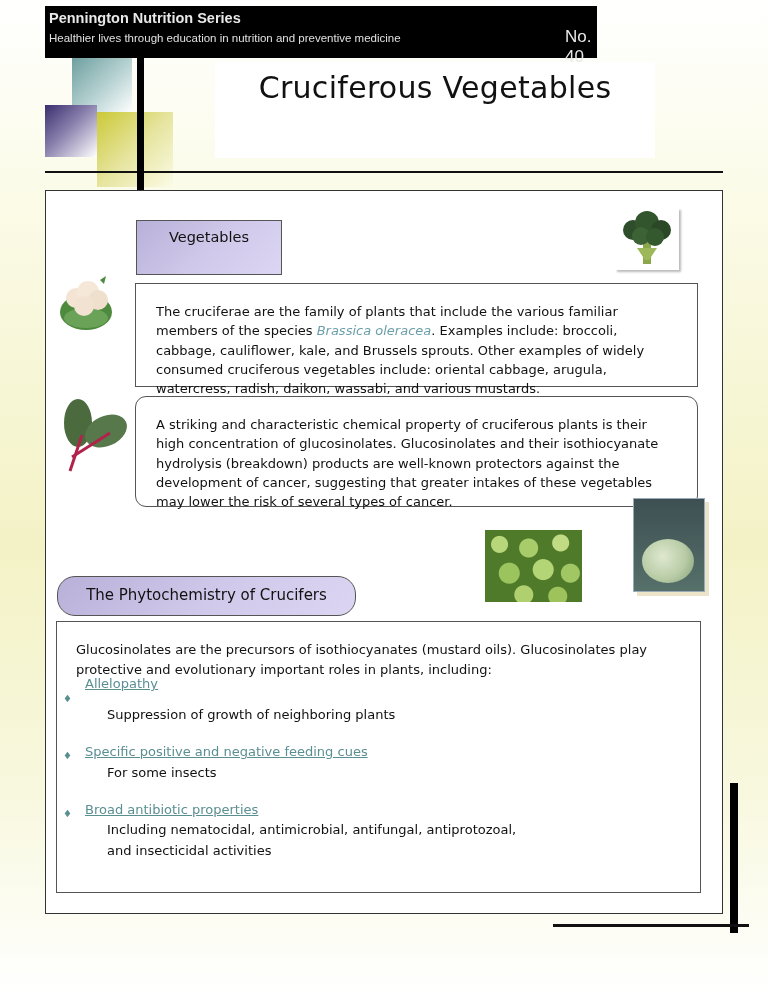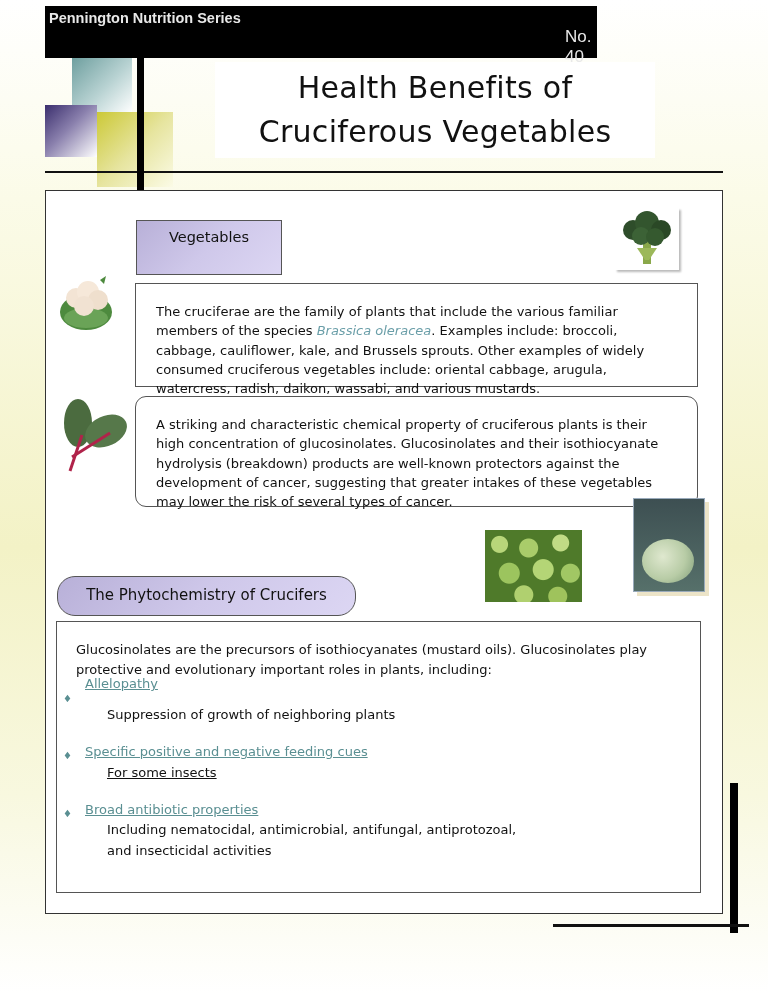--- a/index.html
+++ b/index.html
@@ -70,26 +70,26 @@
 </head>
 <body>
 
 <div class="abs sq-teal"></div>
 <div class="abs sq-yellow"></div>
 <div class="abs sq-purple"></div>
 <div class="abs hline-top"></div>
 
 <div id="banner" class="abs">
   <span class="series">Pennington Nutrition Series</span>
+  <span class="tagline">Healthier lives through education in nutrition and preventive medicine</span>
   <span class="issue">No. 40</span>
 </div>
 
 <div id="title-box" class="abs">
   <div id="title">
-    <div>Health Benefits of</div>
     <div>Cruciferous Vegetables</div>
   </div>
 </div>
 
 <div class="abs vbar-top"></div>
 
 <div id="panel" class="abs"></div>
 
 <div class="label-box" style="left:136px; top:220px; width:146px; height:55px; line-height:23px; padding-top:5px; box-sizing:border-box;">
   <div>Vegetables</div>
@@ -145,21 +145,21 @@
 
 <div class="text-box" style="left:56px; top:621px; width:643px; height:270px;">
   <p style="position:absolute; left:5px; top:4px; width:630px; line-height:20px;">Glucosinolates are the precursors of isothiocyanates (mustard oils). Glucosinolates play protective and evolutionary important roles in plants, including:</p>
 
   <span class="bullet" style="left:6px; top:67px;">♦</span>
   <span class="item-title link" style="left:28px; top:52px;">Allelopathy</span>
   <span class="item-desc" style="left:50px; top:82px;">Suppression of growth of neighboring plants</span>
 
   <span class="bullet" style="left:6px; top:124px;">♦</span>
   <span class="item-title link" style="left:28px; top:120px;">Specific positive and negative feeding cues</span>
-  <span class="item-desc" style="left:50px; top:140px;text-decoration:underline;">For some insects</span>
+  <span class="item-desc" style="left:50px; top:140px;">For some insects</span>
 
   <span class="bullet" style="left:6px; top:182px;">♦</span>
   <span class="item-title link" style="left:28px; top:178px;">Broad antibiotic properties</span>
   <span class="item-desc" style="left:50px; top:197px;">Including nematocidal, antimicrobial, antifungal, antiprotozoal,</span>
   <span class="item-desc" style="left:50px; top:218px;">and insecticidal activities</span>
 </div>
 
 <div class="abs vbar-bottom"></div>
 <div class="abs hline-bottom"></div>
 

